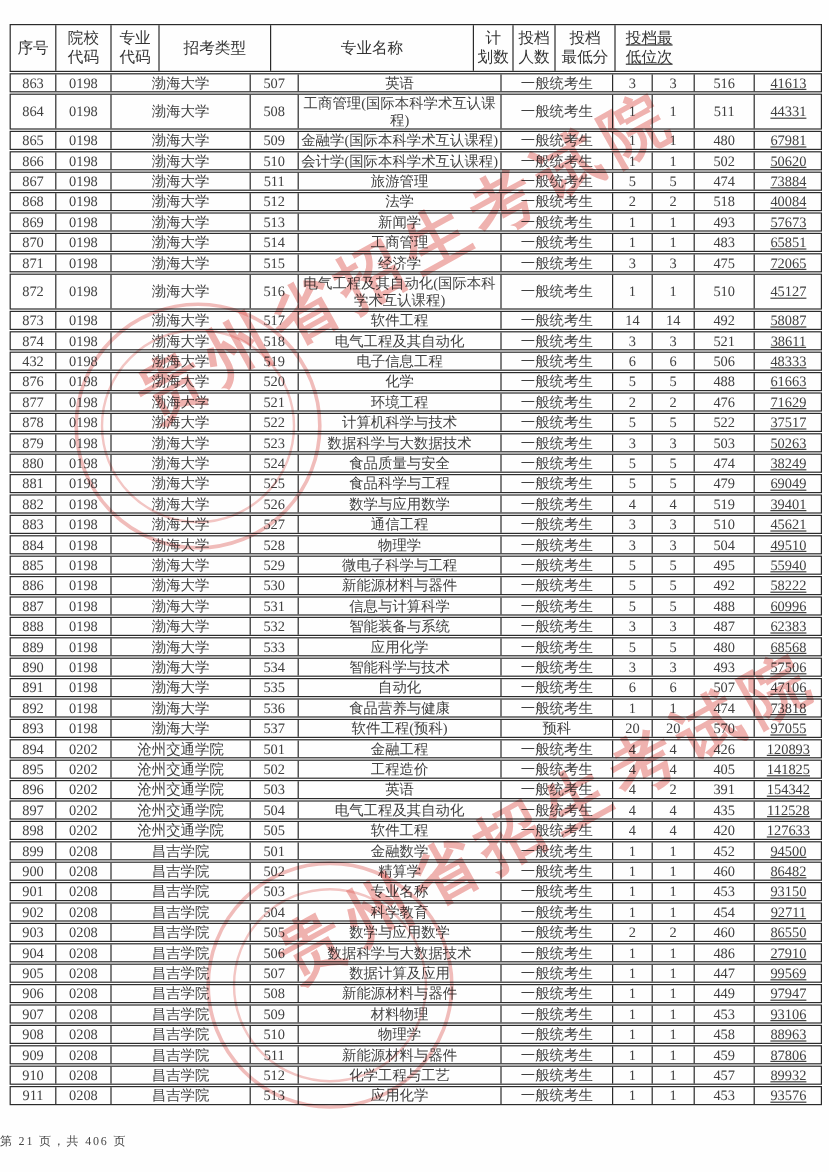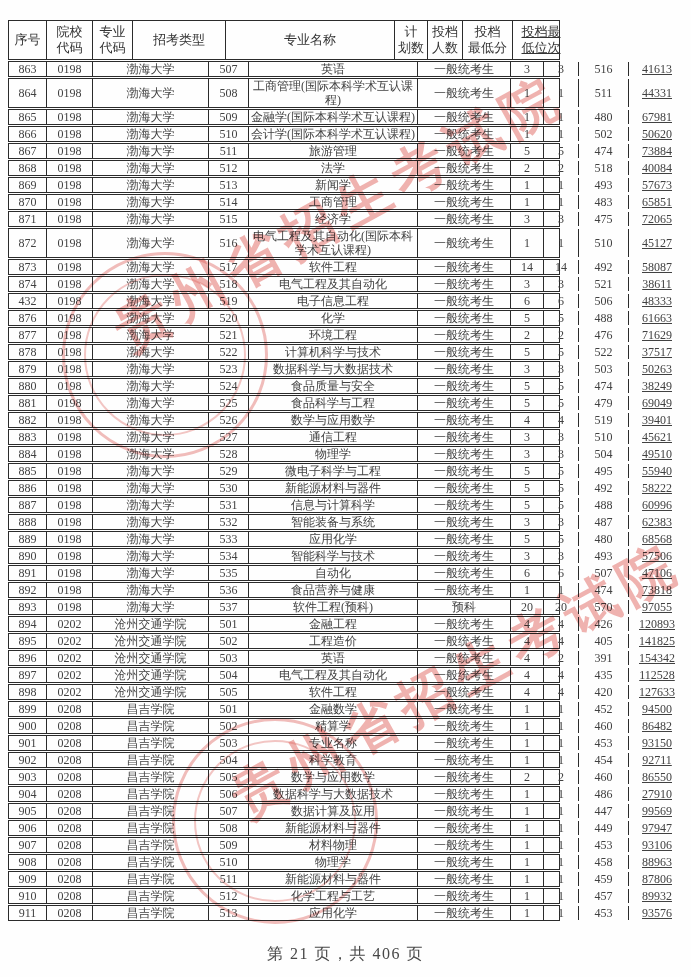--- a/index.html
+++ b/index.html
@@ -6,21 +6,21 @@
   body {
     width:691px; height:977px;
     background:#ffffff;
     font-family:"Liberation Serif","DejaVu Serif",serif;
   }
   .page {
     position:relative; width:691px; height:977px;
     overflow:hidden; background:#fefefe;
   }
   
-  .table { position:absolute; left:8px; top:20px; width:552px; }
+  .table { position:absolute; left:8px; top:20px; width:677px; }
   .trow {
     display:flex; align-items:stretch;
     border:1px solid #2b2b2b;
     margin-bottom:1px;
     background:transparent;
   }
   .cell {
     flex:none; box-sizing:border-box;
     border-right:1px solid #2b2b2b;
     display:flex; align-items:center; justify-content:center;
@@ -32,21 +32,21 @@
   .cell:last-child { border-right:none;text-decoration:underline; }
   .c0{width:38px}.c1{width:46px}.c2{width:116px}.c3{width:40px}.c4{width:169px}
   .c5{width:93px}.c6{width:33px}.c7{width:35px}.c8{width:50px}.c9{width:56px}
   .thead .cell {
     font-size:13px; line-height:16px; min-height:38px;
     white-space:pre-line; color:#333;
   }
   
   .footer {
     position:absolute; left:0; top:944px; width:691px;
-    text-align:center; font-size:16px; color:#474747; letter-spacing:1.5px;
+    text-align:left; font-size:10px; color:#474747; letter-spacing:1.5px;
   }
   
   .watermarks {
     position:absolute; left:0; top:0; width:691px; height:977px;
     pointer-events:none; mix-blend-mode:multiply; z-index:5;
   }
   .wm-text {
     position:absolute; white-space:nowrap;
     font-size:54px; letter-spacing:9px; font-weight:600;
     color:rgba(226,103,98,0.50);

